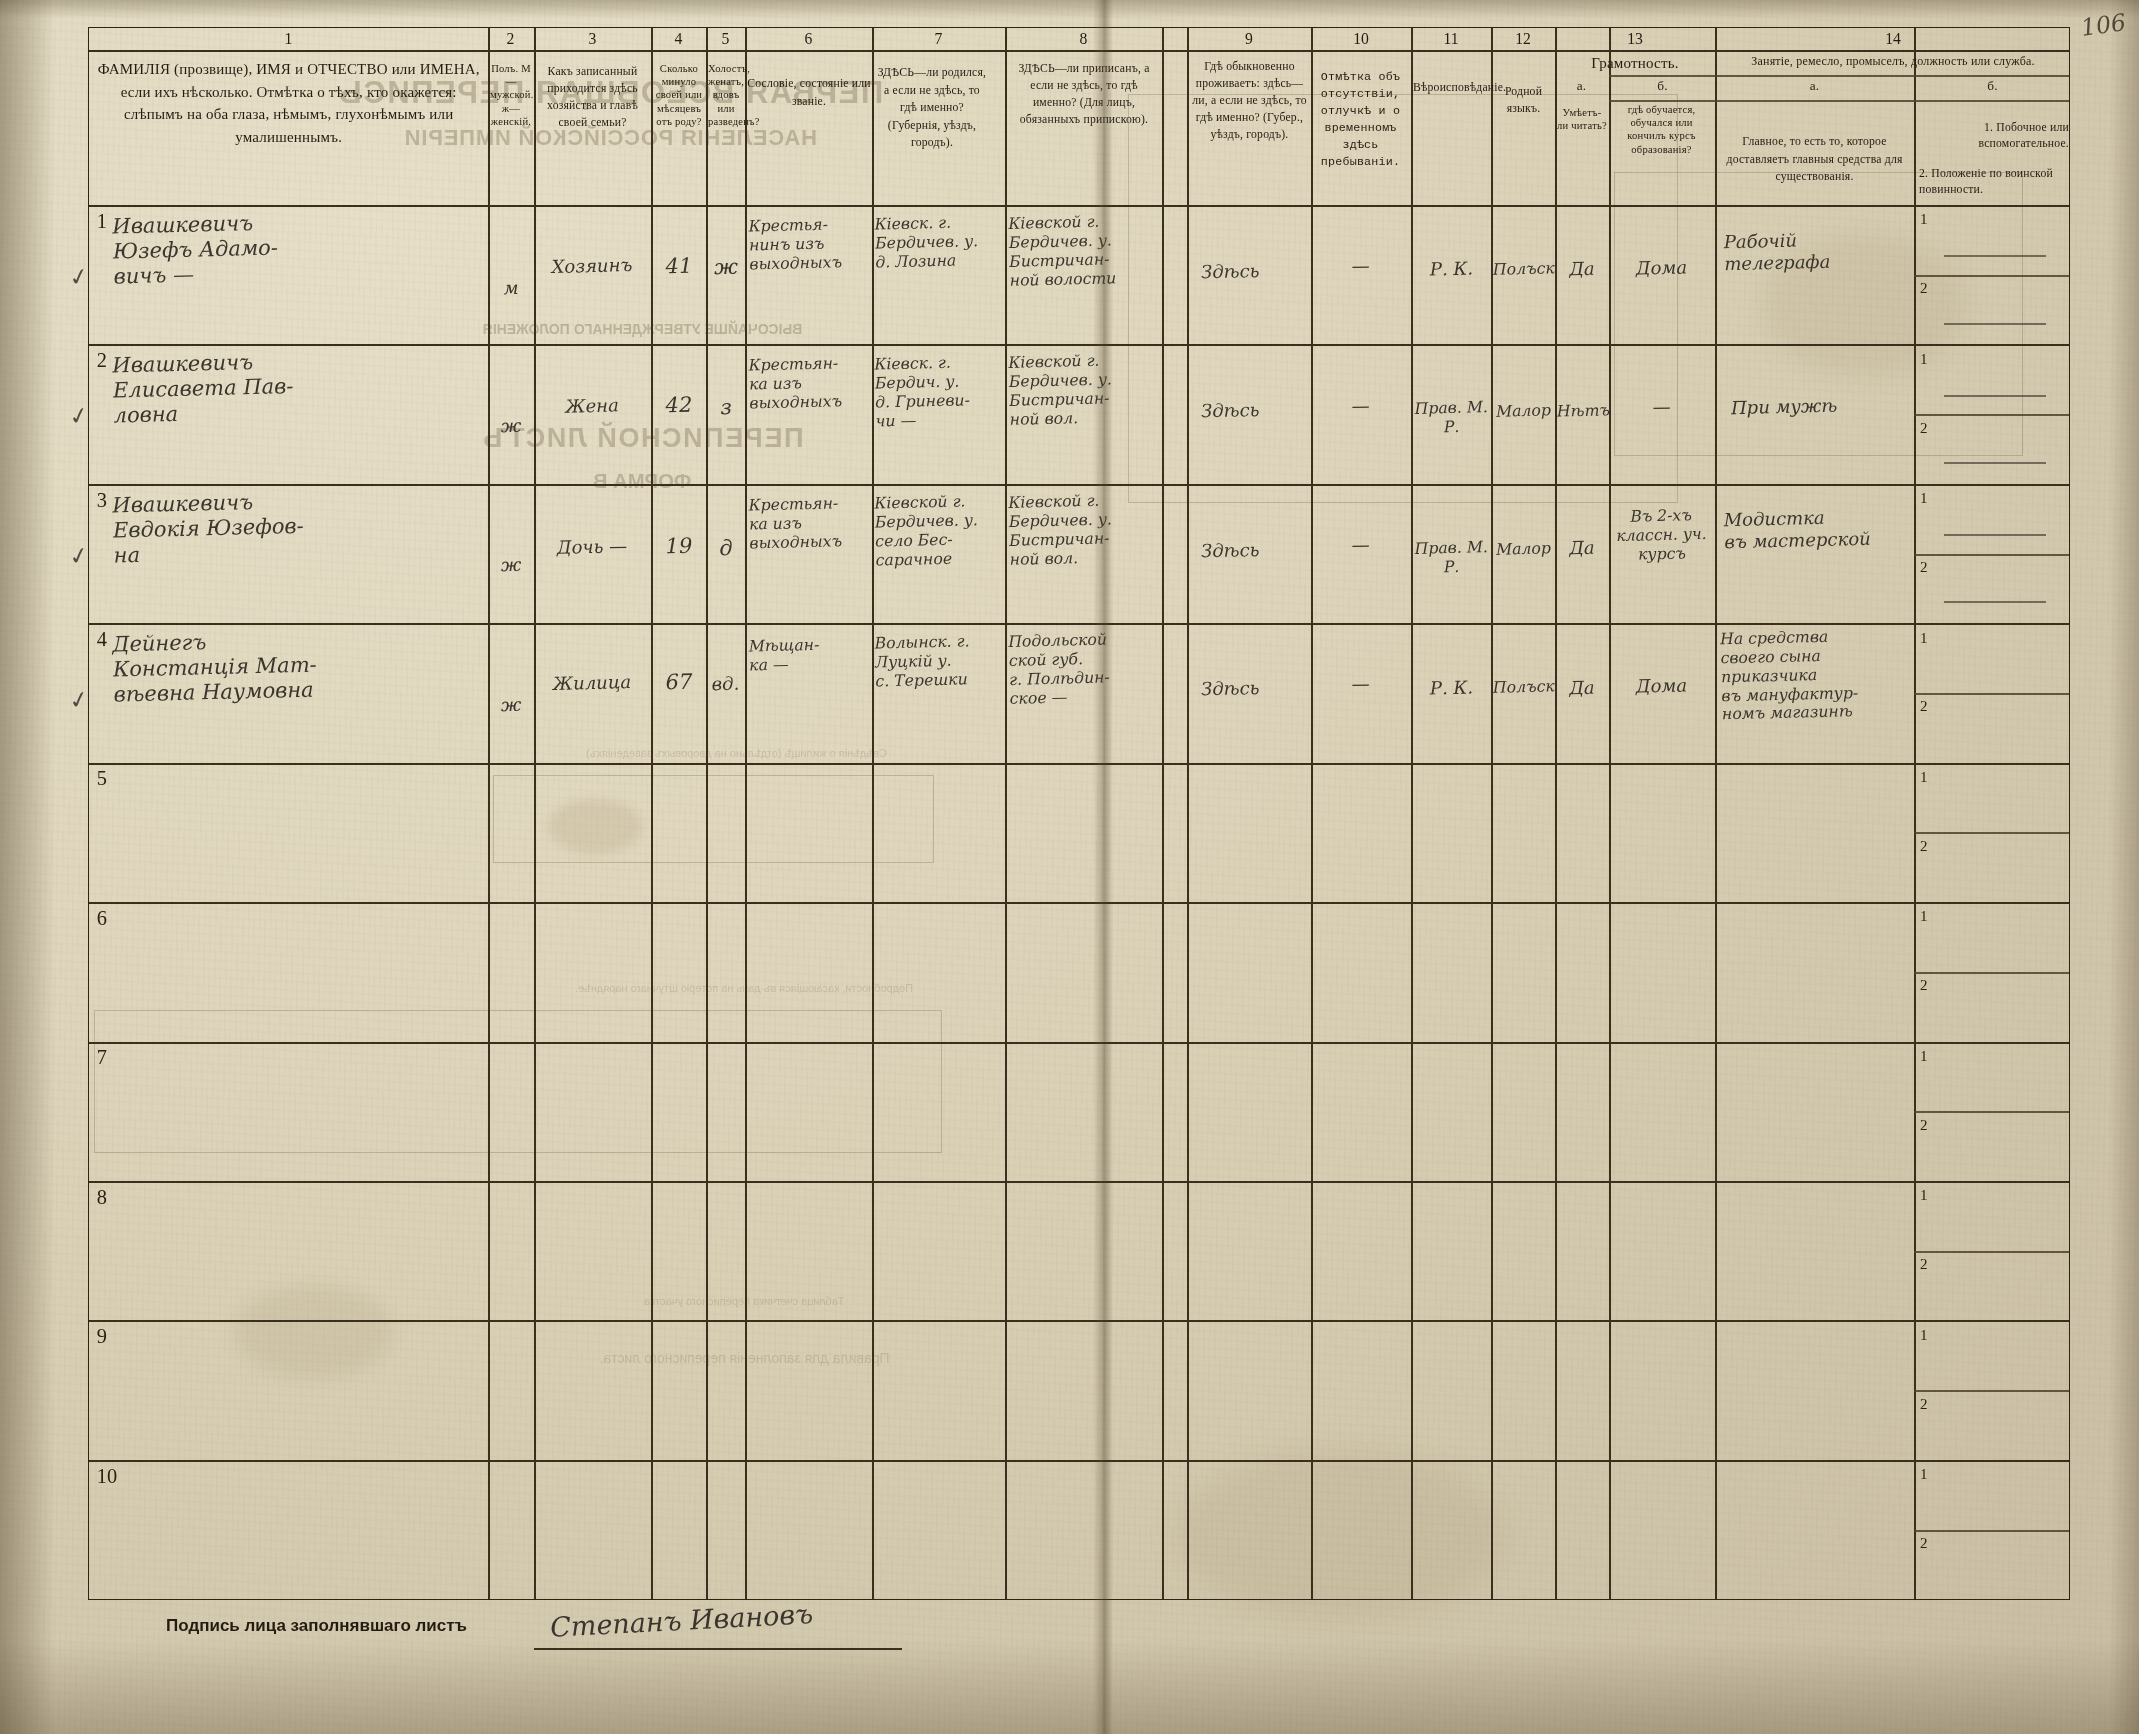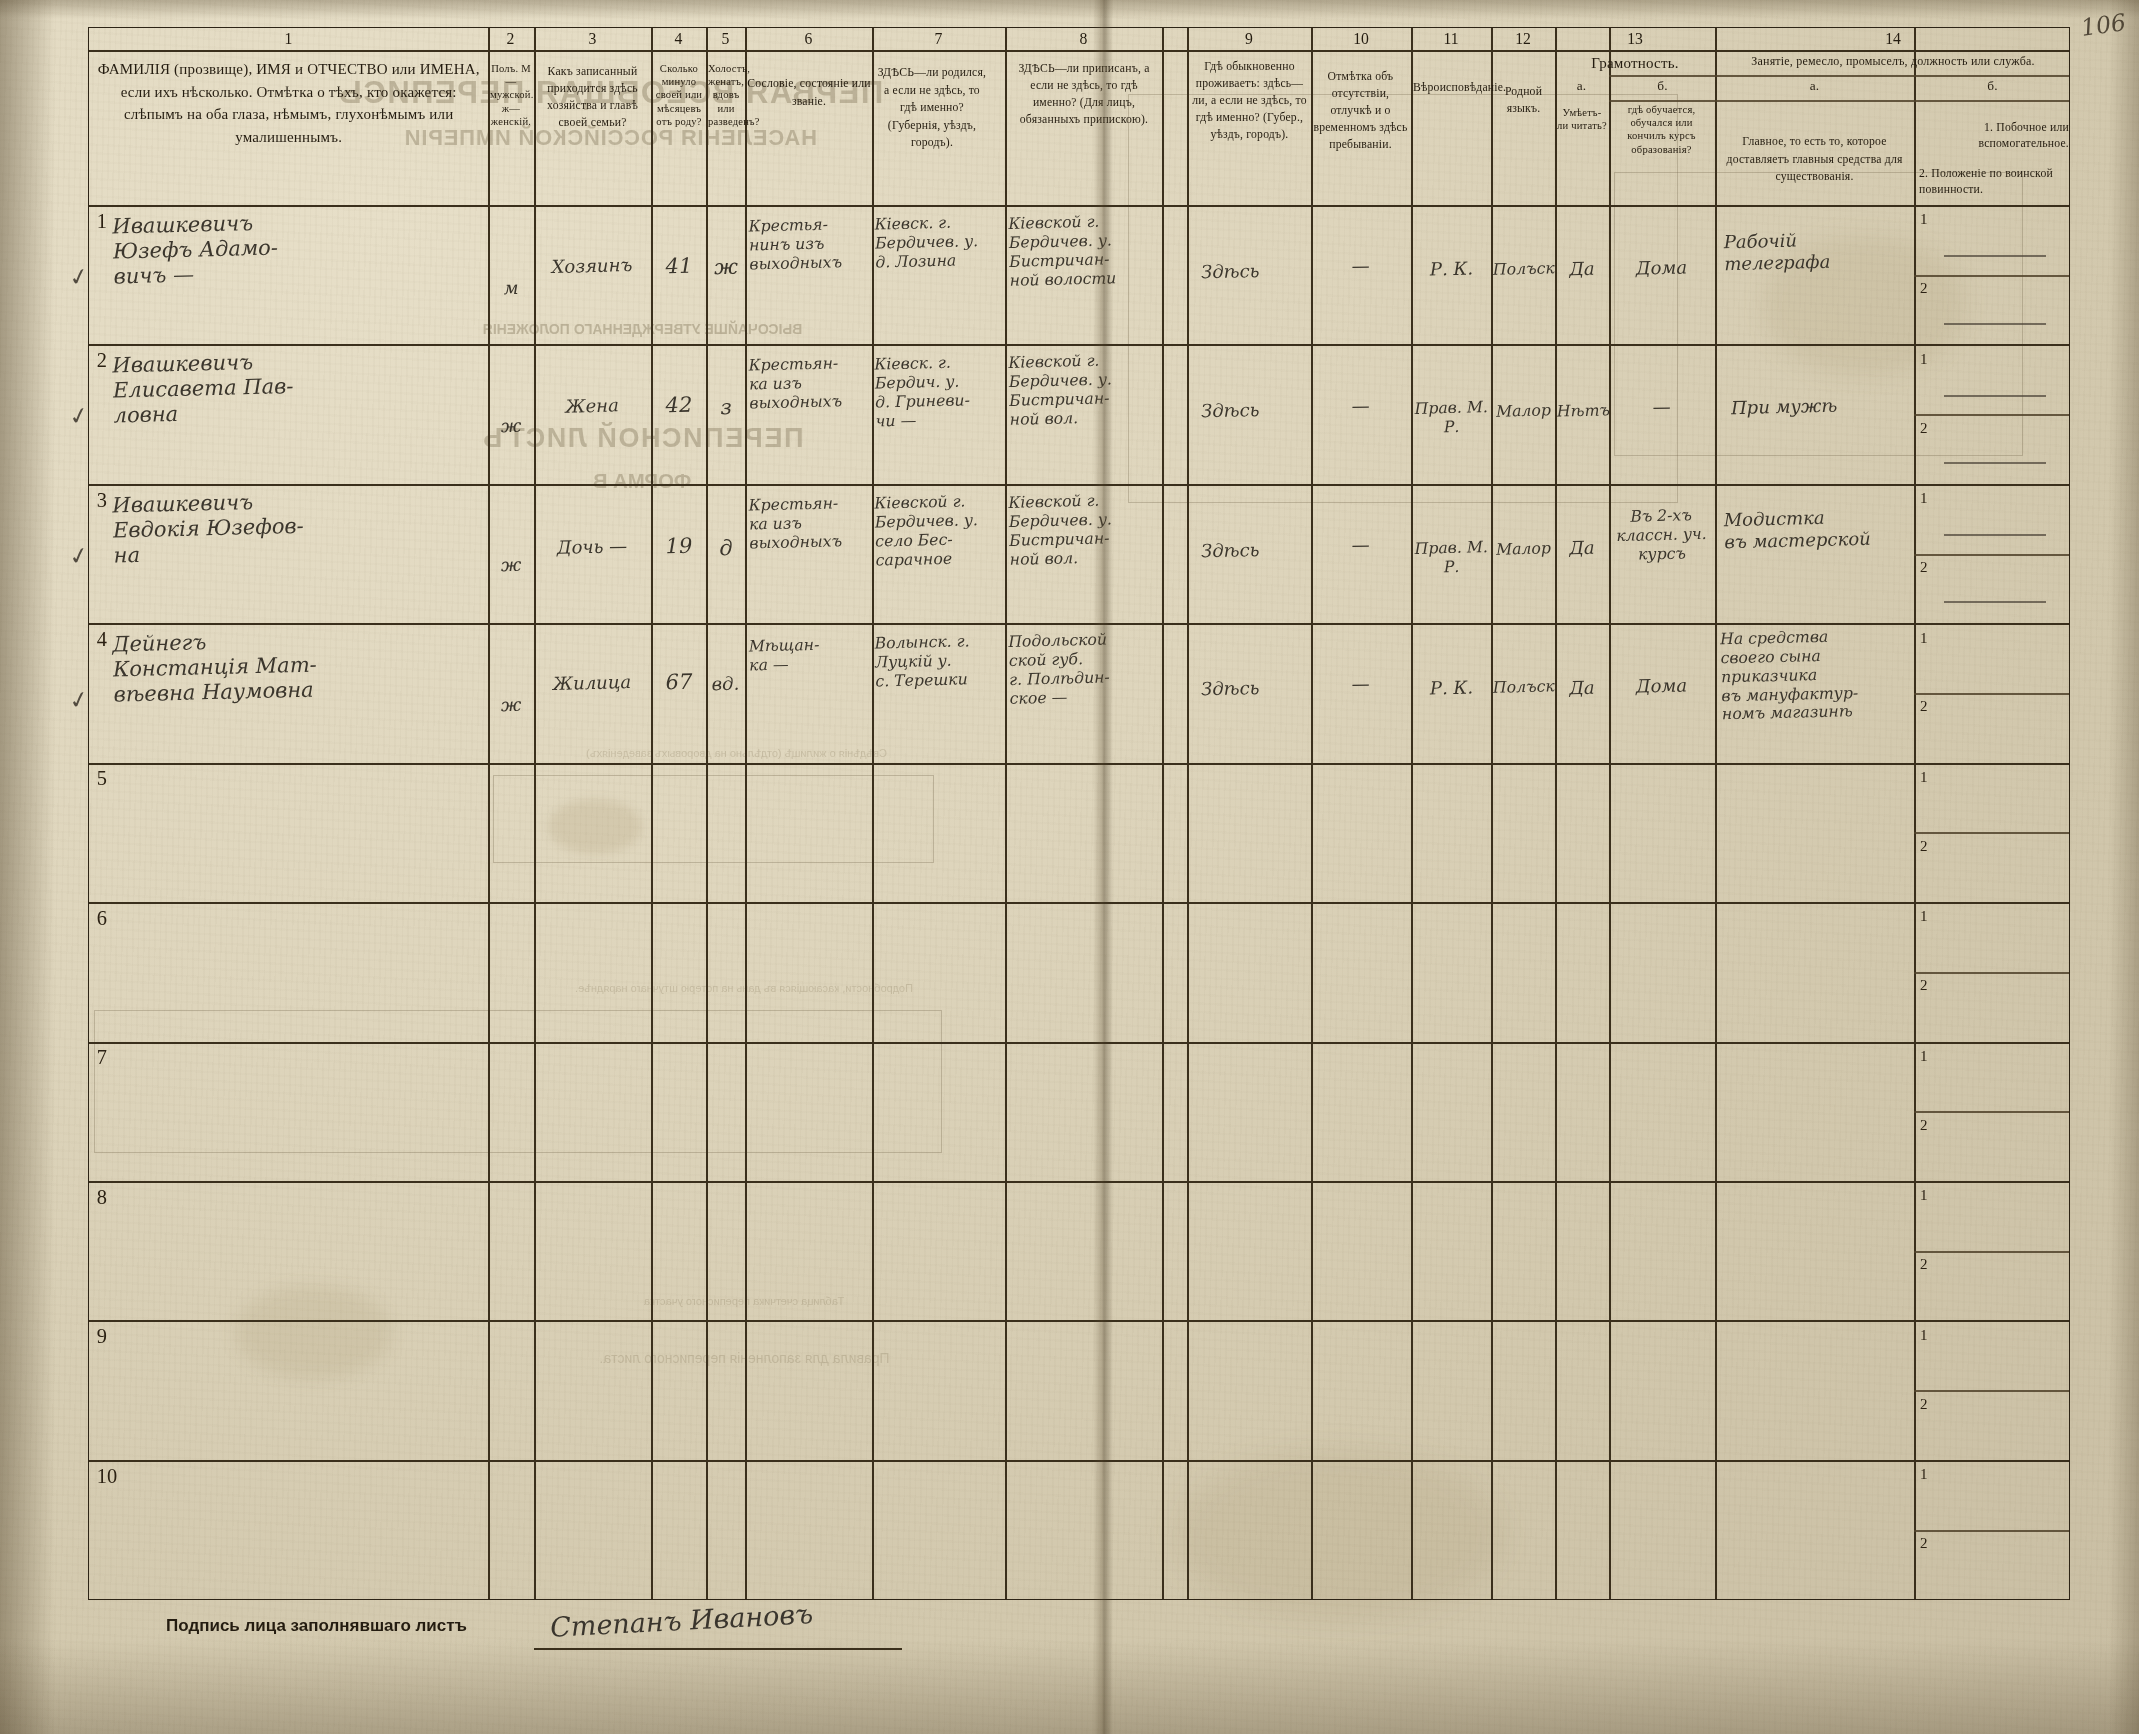--- a/index.html
+++ b/index.html
@@ -211,21 +211,21 @@
     <div class="cell hdrtxt small" style="left:447px;top:36px;width:113px;line-height:1.45;">Какъ записанный приходится здѣсь хозяйства и главѣ своей семьи?</div>
     <div class="cell hdrtxt tiny" style="left:564px;top:34px;width:52px;">Сколько минуло своей или мѣсяцевъ отъ роду?</div>
     <div class="cell hdrtxt tiny" style="left:619px;top:34px;width:36px;">Холостъ, женатъ, вдовъ или разведенъ?</div>
     <div class="cell hdrtxt small" style="left:658px;top:47px;width:124px;line-height:1.5;">Сословіе, состояніе или званіе.</div>
     <div class="cell hdrtxt small" style="left:785px;top:36px;width:116px;line-height:1.5;">ЗДѢСЬ—ли родился, а если не здѣсь, то гдѣ именно?
 (Губернія, уѣздъ, городъ).</div>
     <div class="cell hdrtxt small" style="left:918px;top:33px;width:154px;line-height:1.45;">ЗДѢСЬ—ли приписанъ, а если не здѣсь, то гдѣ именно?
 (Для лицъ, обязанныхъ припискою).</div>
     <div class="cell hdrtxt small" style="left:1100px;top:31px;width:121px;line-height:1.45;">Гдѣ обыкновенно проживаетъ: здѣсь—ли, а если не здѣсь, то гдѣ именно?
 (Губер., уѣздъ, городъ).</div>
-    <div class="cell hdrtxt small" style="left:1223px;top:41px;width:97px;line-height:1.45;">Отмѣтка объ отсутствіи, отлучкѣ и о временномъ здѣсь пребываніи.</div>
+    <div class="cell hdrtxt small" style="left:1223px;top:41px;width:97px;line-height:1.45;font-family:Liberation Mono, monospace;">Отмѣтка объ отсутствіи, отлучкѣ и о временномъ здѣсь пребываніи.</div>
     <div class="cell hdrtxt small" style="left:1324px;top:52px;width:77px;line-height:1.45;">Вѣроисповѣданіе.</div>
     <div class="cell hdrtxt small" style="left:1404px;top:56px;width:61px;line-height:1.45;">Родной языкъ.</div>
 
     <div class="cell hdrtxt" style="left:1466px;top:27px;width:160px;font-size:15px;">Грамотность.</div>
     <div class="cell hdrtxt" style="left:1466px;top:50px;width:53px;">а.</div>
     <div class="cell hdrtxt" style="left:1520px;top:50px;width:107px;">б.</div>
     <div class="cell hdrtxt tiny" style="left:1468px;top:78px;width:50px;">Умѣетъ-ли читать?</div>
     <div class="cell hdrtxt tiny" style="left:1521px;top:75px;width:103px;">гдѣ обучается, обучался или кончилъ курсъ образованія?</div>
 
     <div class="cell hdrtxt" style="left:1626px;top:27px;width:356px;font-size:12px;">Занятіе, ремесло, промыселъ, должность или служба.</div>

